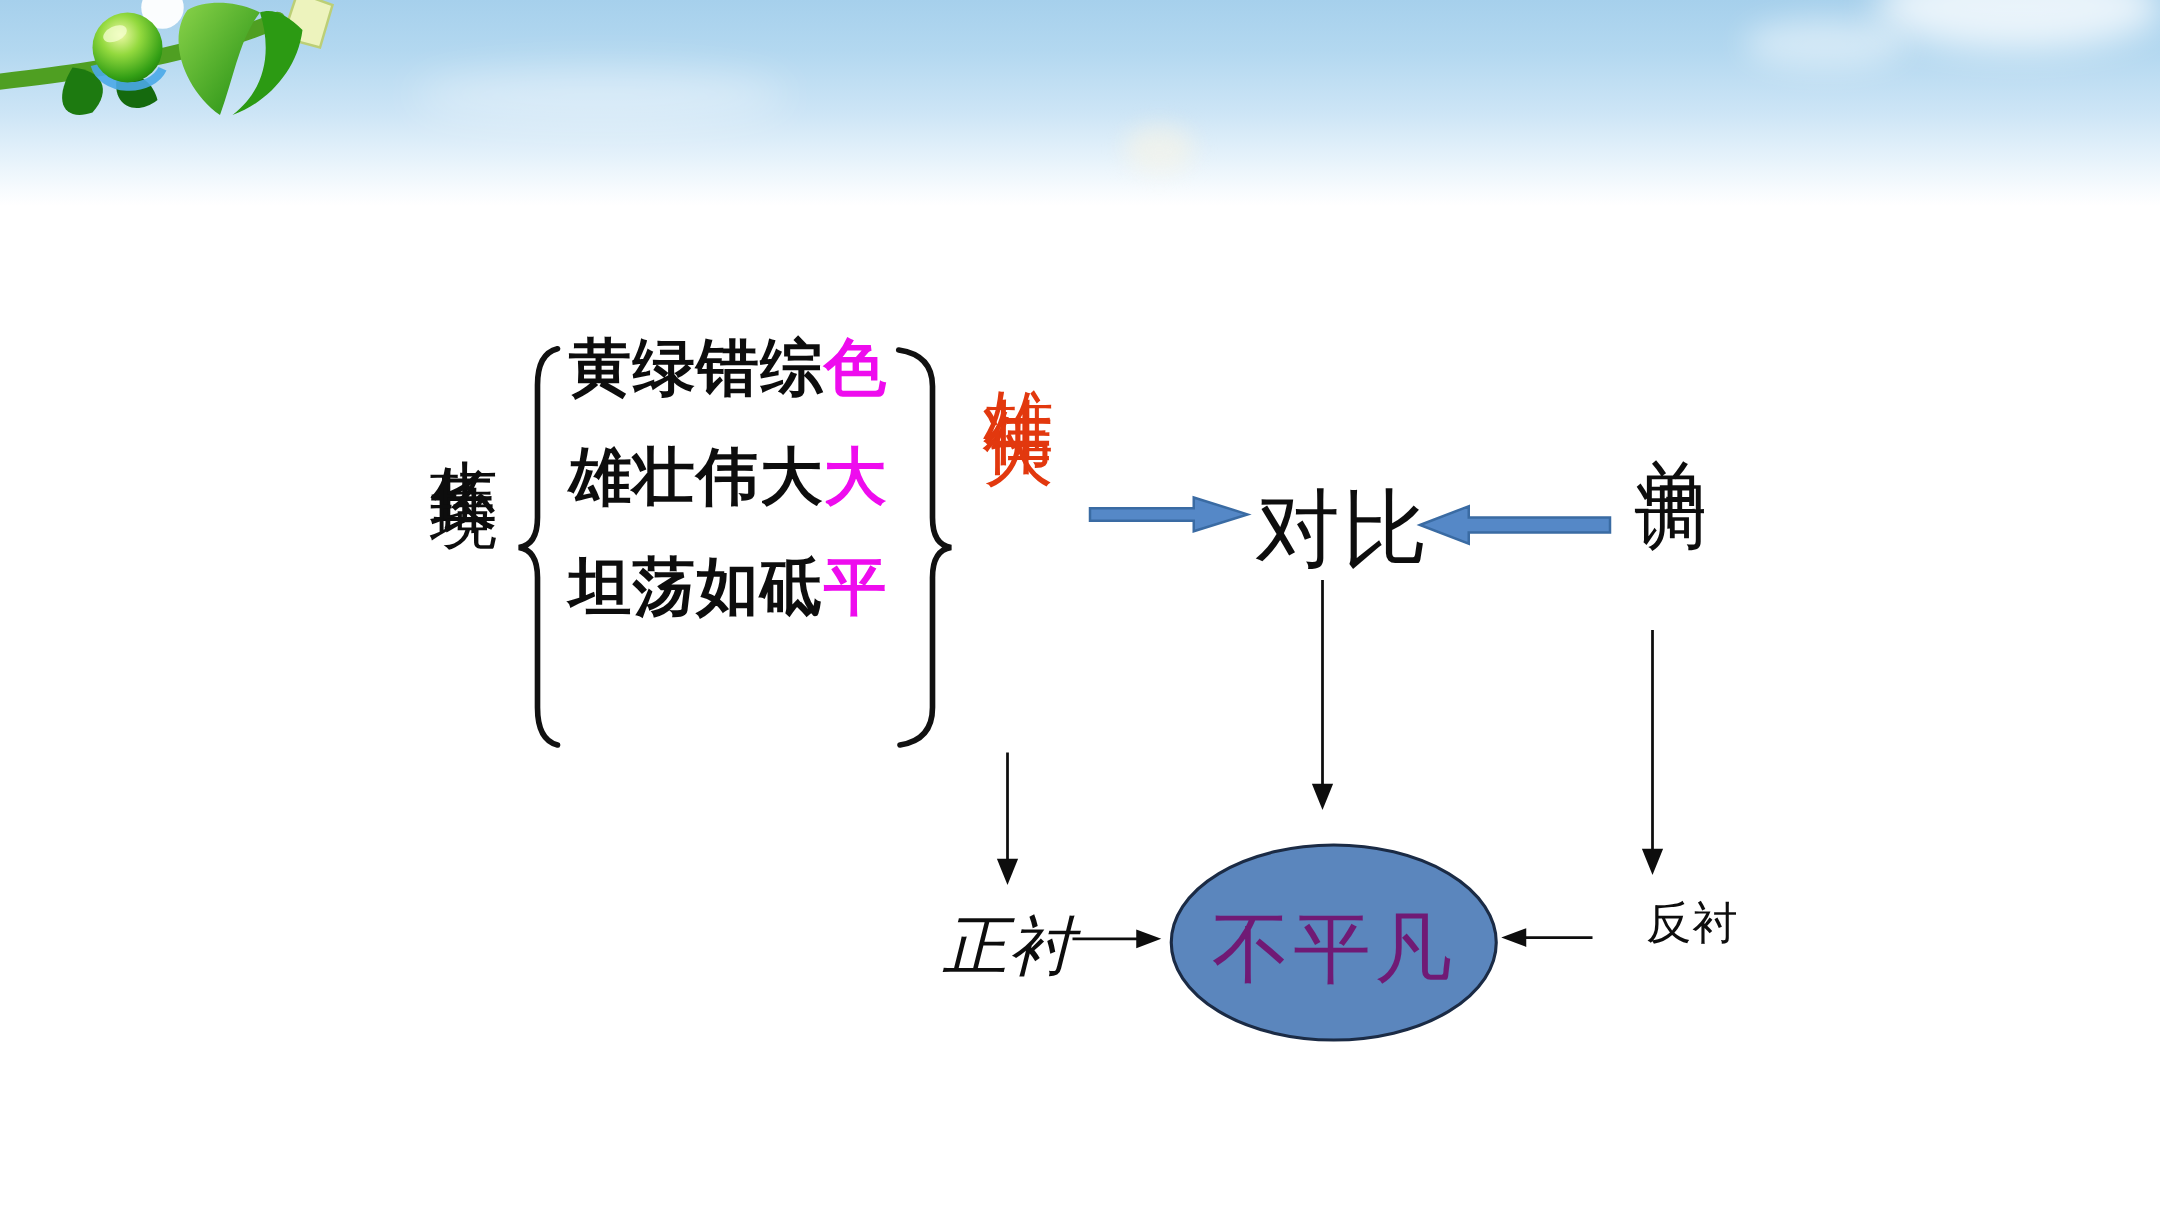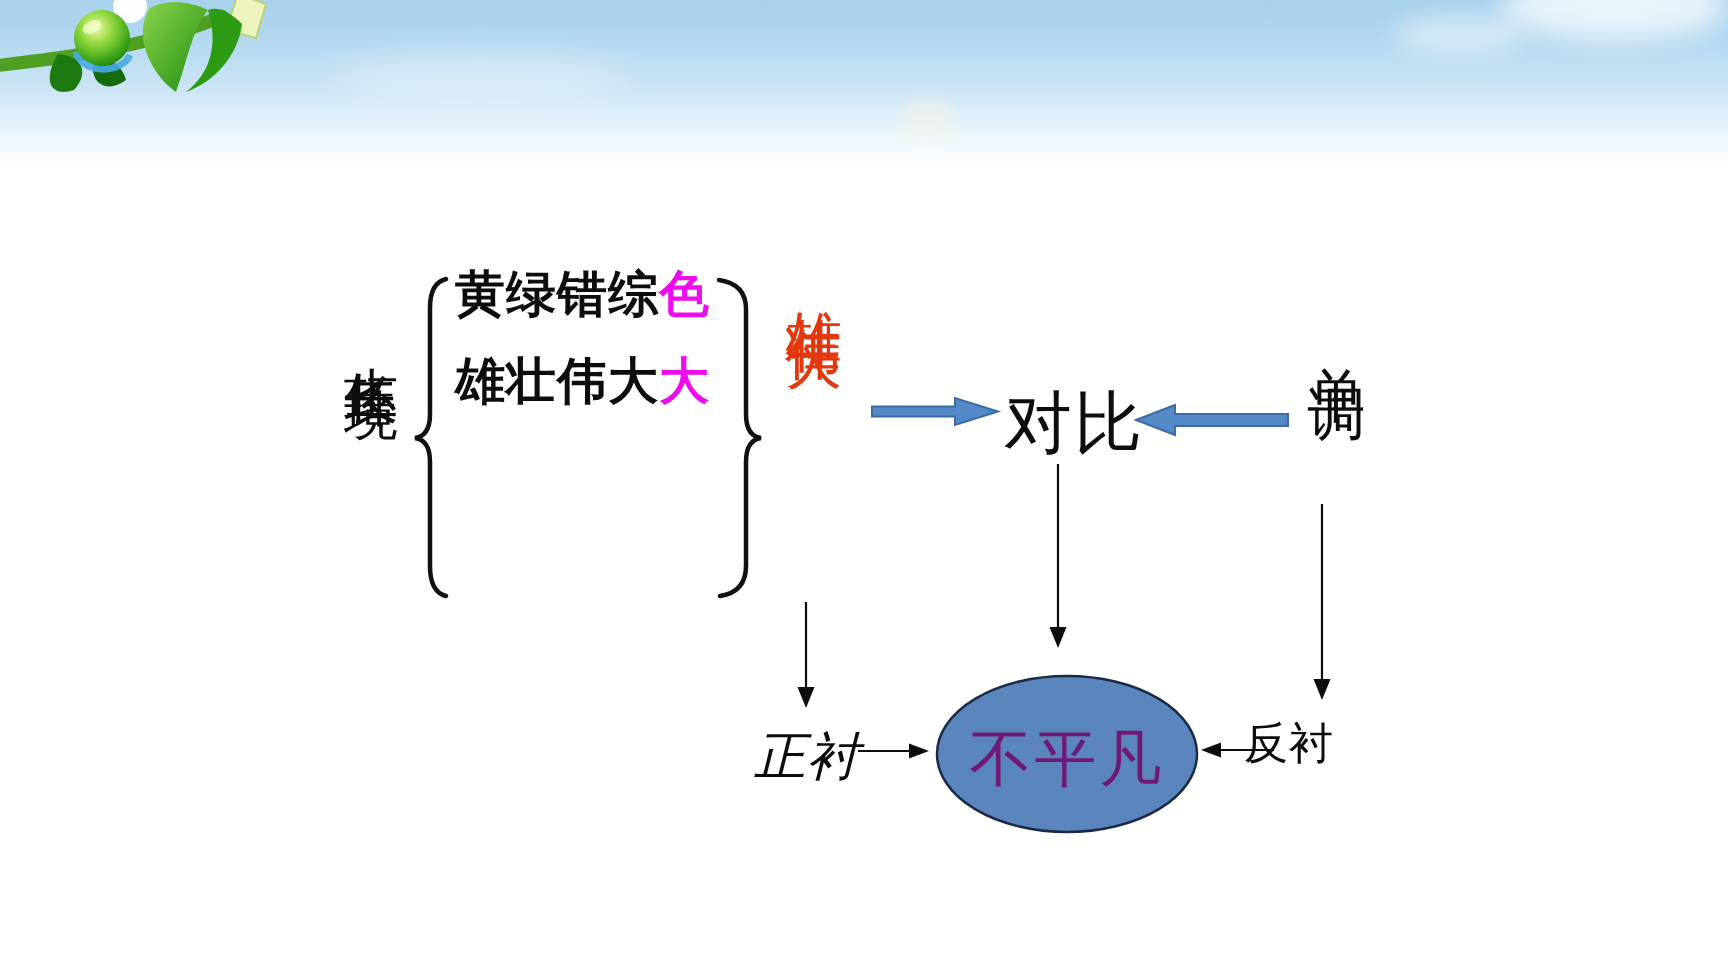--- a/index.html
+++ b/index.html
@@ -80,26 +80,27 @@
 
     <ellipse cx="1067" cy="754" rx="130" ry="78" stroke-width="2.5" fill="#5b86bd" stroke="#1b2b45"></ellipse>
   </svg>
 
   <div class="t kai vtext" style="left:334px;top:324px;font-size:54px;letter-spacing:6px;">生长环境</div>
 
   <div class="t hei" style="left:455px;top:268px;font-size:50px;letter-spacing:1px;line-height:52px;"><span>黄绿错综</span><span style="color: rgb(238, 12, 238);">色</span></div>
 
   <div class="t hei" style="left:455px;top:355px;font-size:50px;letter-spacing:1px;line-height:52px;"><span>雄壮伟大</span><span style="color: rgb(238, 12, 238);">大</span></div>
 
+  <div class="t hei" style="left:455px;top:443px;font-size:50px;letter-spacing:1px;line-height:52px;"><span>坦荡如砥</span><span style="color: rgb(238, 12, 238);">平</span></div>
 
   <div class="t kai vtext" style="left: 776px; top: 266px; font-size: 56px; letter-spacing: 8px; color: rgb(226, 56, 14);">雄壮伟大</div>
 
   <div class="t kai" style="left:1004px;top:378px;font-size:68px;letter-spacing:2px;">对比</div>
 
   <div class="t kai vtext" style="left:1298px;top:320px;font-size:58px;letter-spacing:20px;">单调</div>
 
   <div class="t kai" style="left:754px;top:722px;font-size:52px;letter-spacing:1px;font-style:italic;">正衬</div>
 
-  <div class="t kai" style="left:1244px;top:714px;font-size:44px;letter-spacing:1px;">反衬</div>
+  <div class="t kai" style="left:1317px;top:714px;font-size:36px;letter-spacing:1px;">反衬</div>
 
   <div class="t kai" style="left: 967px; top: 717px; width: 200px; text-align: center; font-size: 62px; letter-spacing: 3px; color: #701a75;">不平凡</div>
 
 </div>
 
 </body></html>

